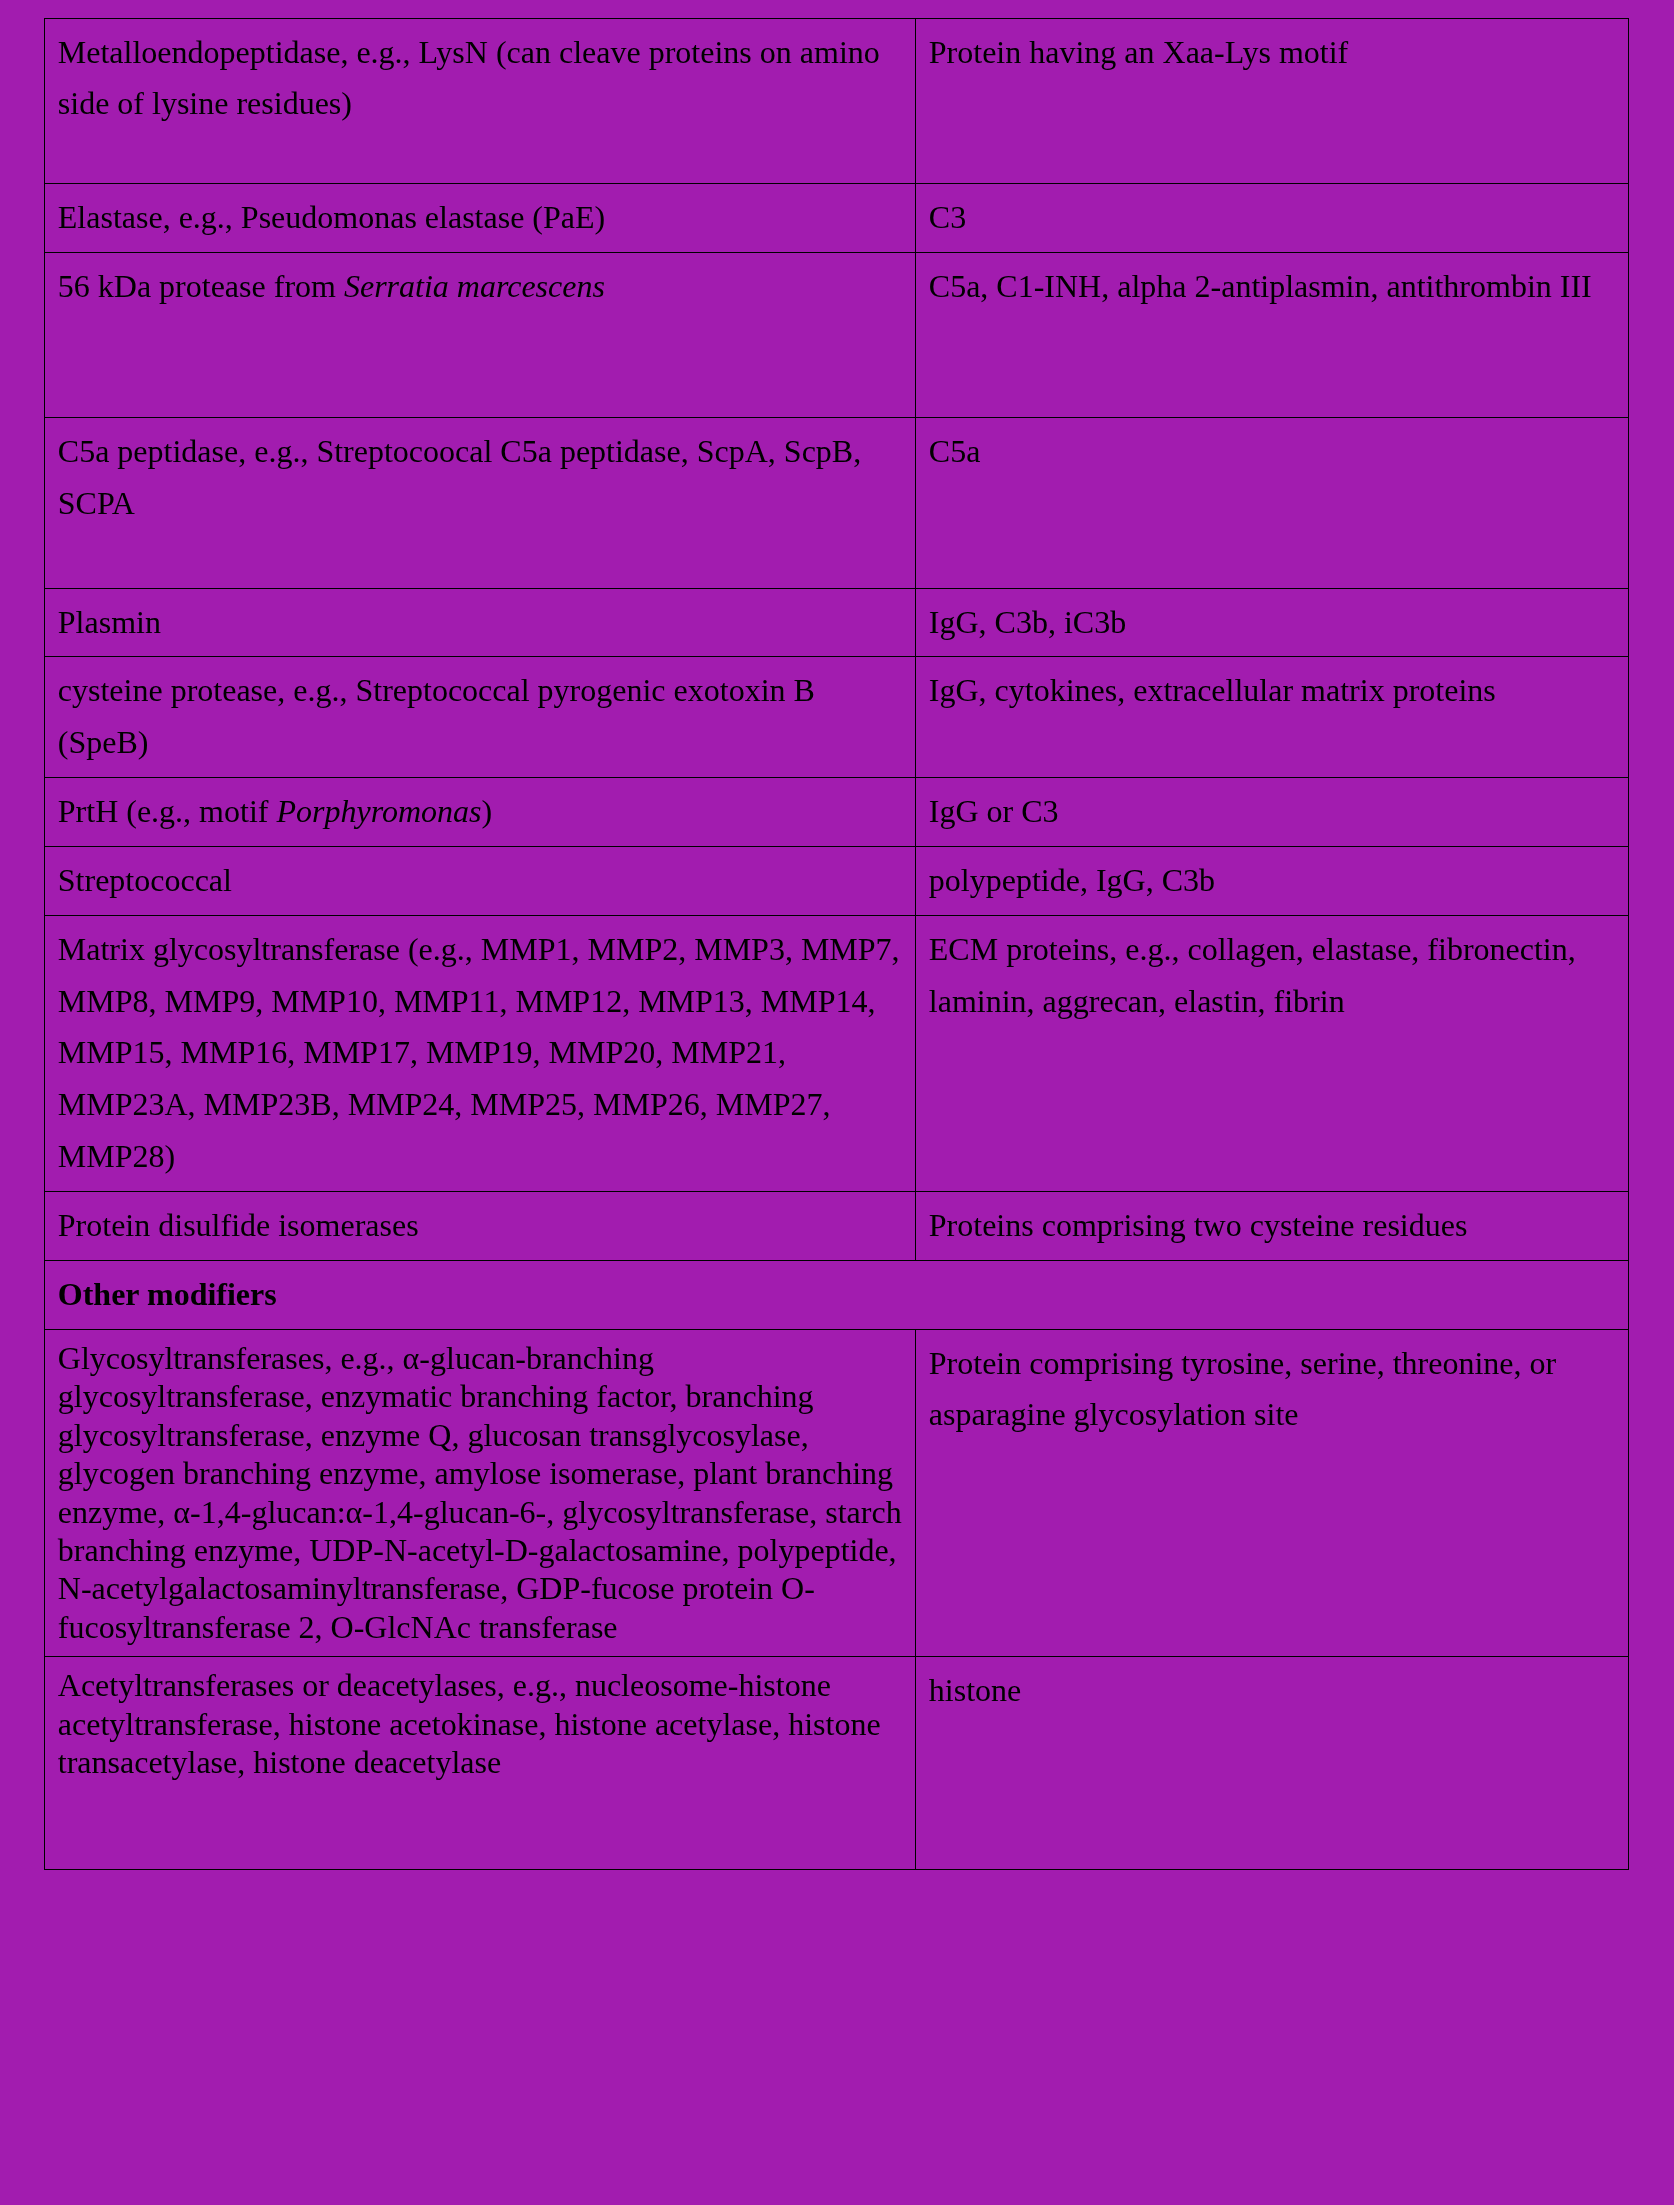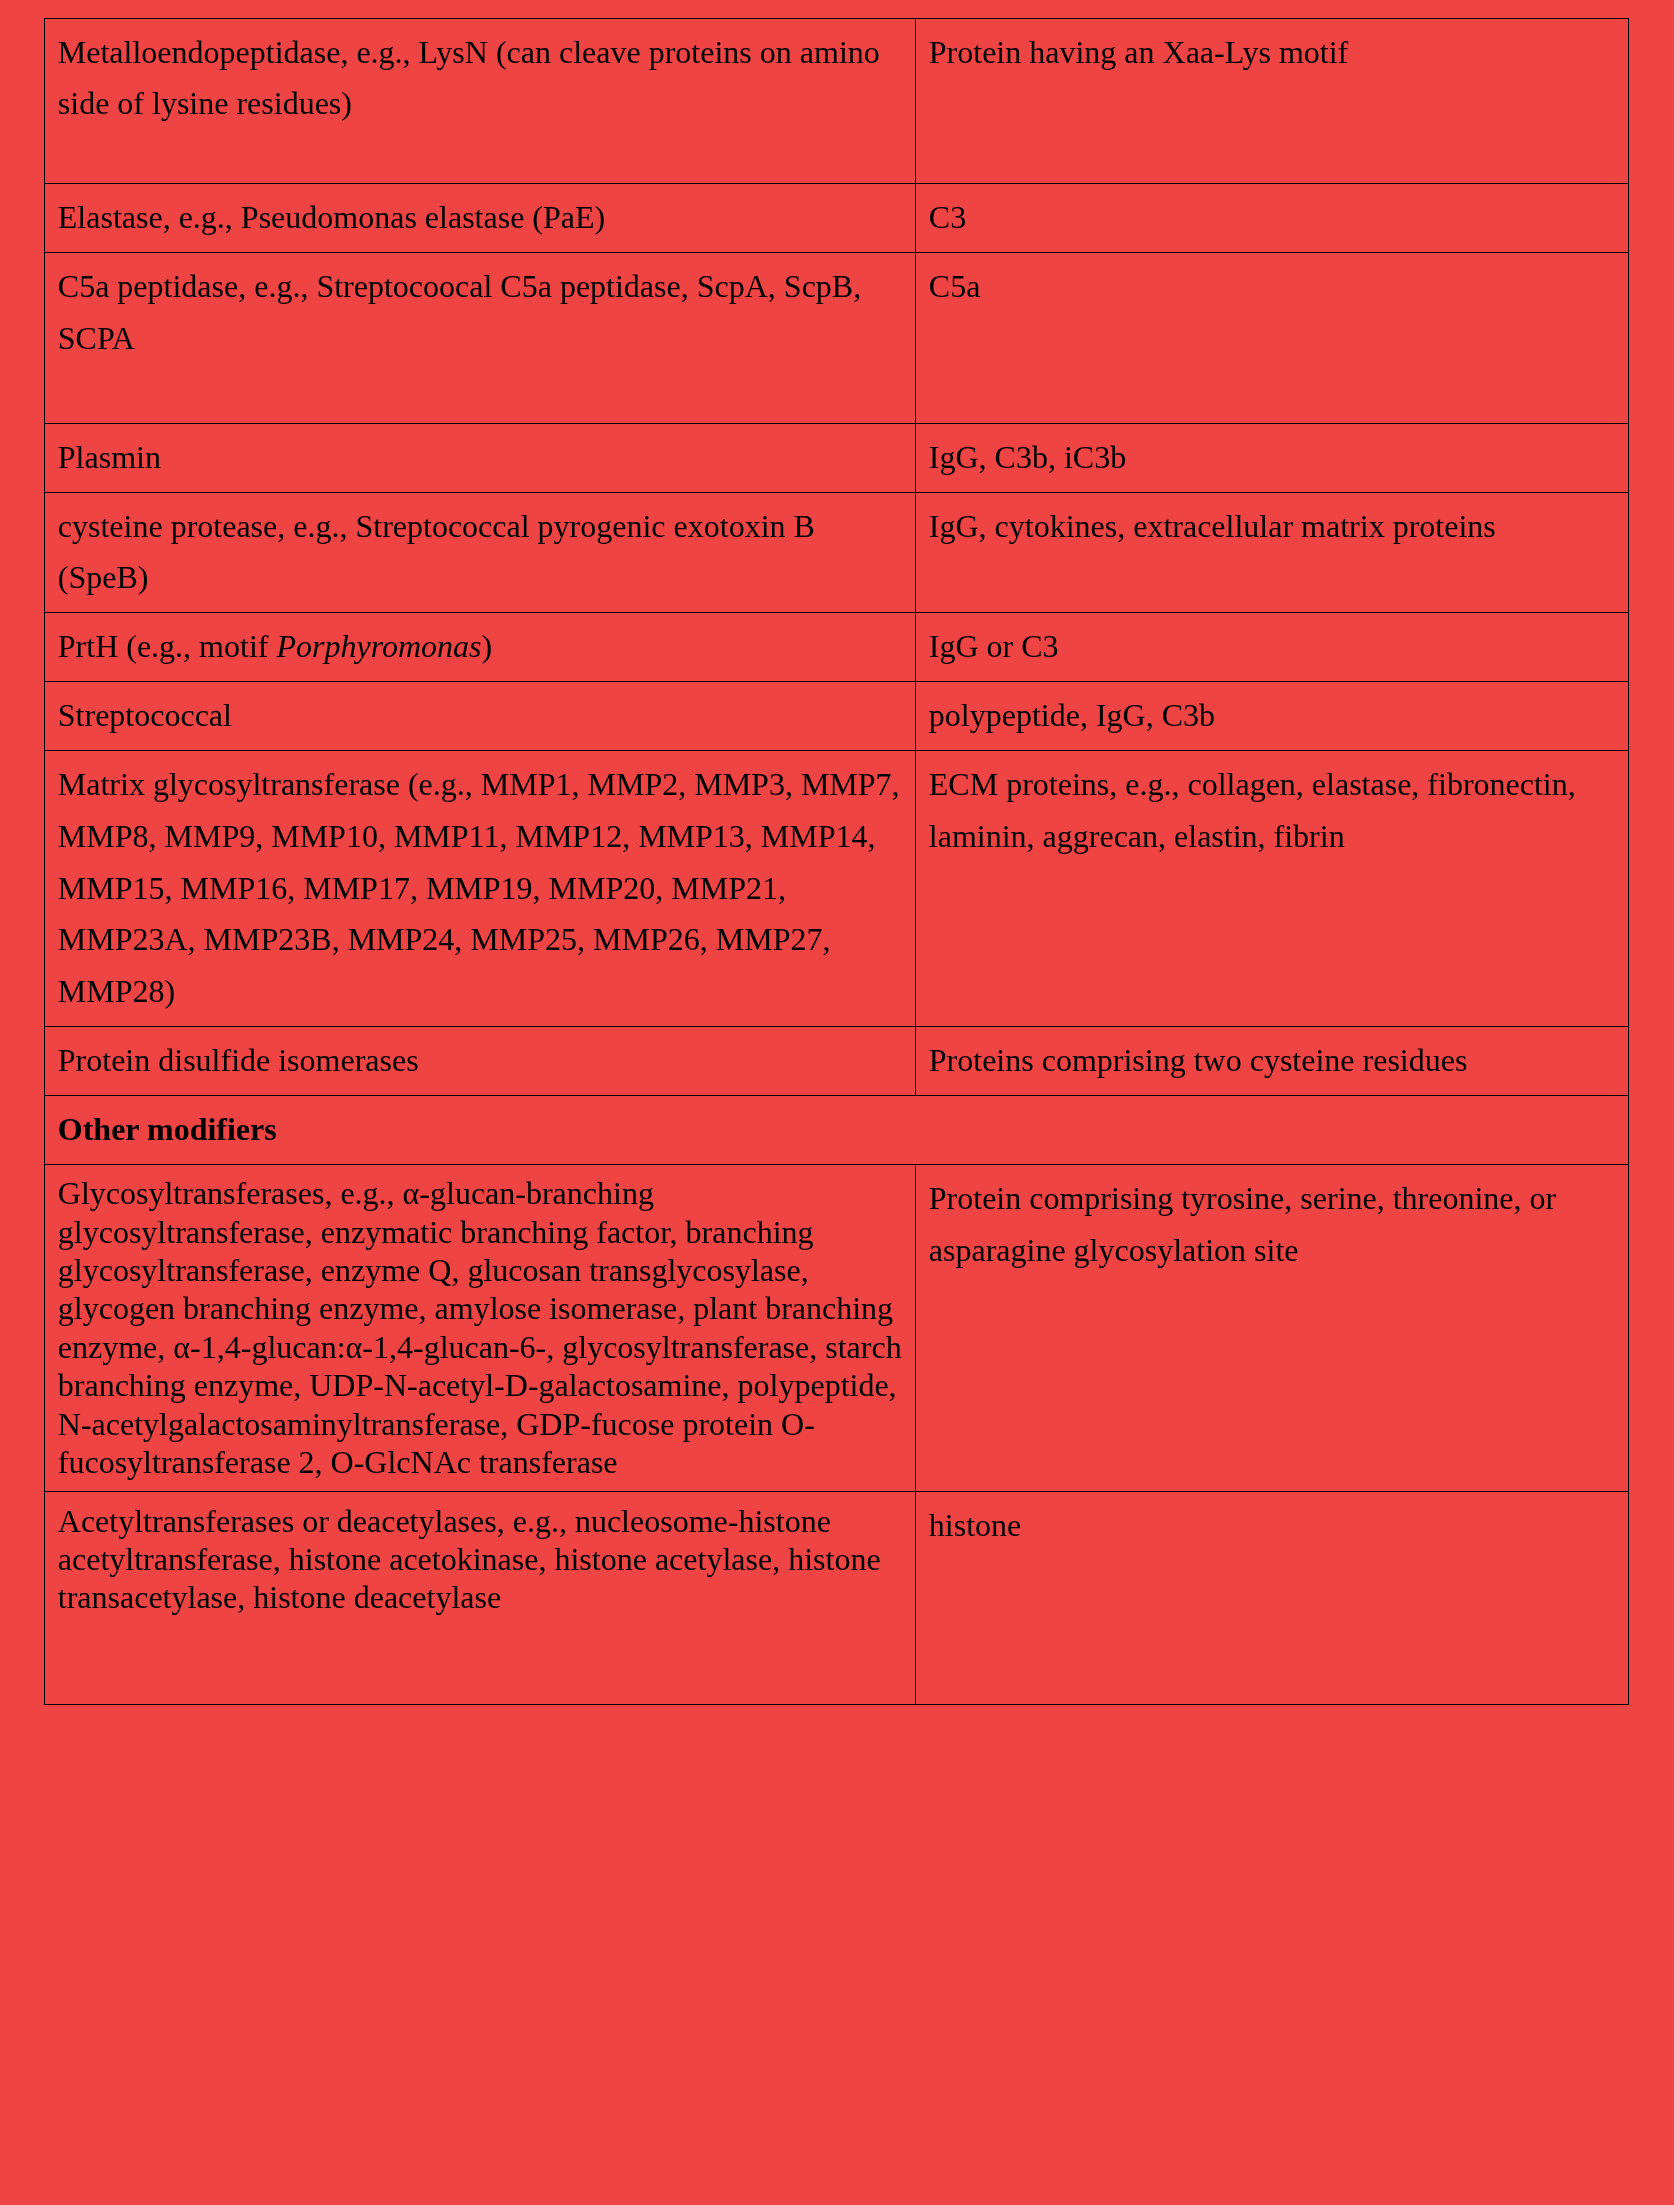--- a/index.html
+++ b/index.html
@@ -11,21 +11,21 @@
     width: 1675px;
     height: 2205px;
     font-family: "Liberation Serif", "DejaVu Serif", serif;
     color: #000000;
     -webkit-font-smoothing: antialiased;
   }
   .page {
     position: relative;
     width: 1675px;
     height: 2205px;
-    background: #ef4444;
+    background: #a21caf;
     box-sizing: border-box;
   }
   .table-wrap {
     position: absolute;
     left: 44px;
     top: 17.6px;
     width: 1584px;
   }
   table.doc-table {
     border-collapse: collapse;
@@ -80,20 +80,27 @@
           </td>
           <td>Protein having an Xaa-Lys motif</td>
         </tr>
 
         <tr class="loose">
           <td>Elastase, e.g., Pseudomonas elastase (PaE)</td>
           <td>C3</td>
         </tr>
 
 
+        <tr class="loose">
+          <td>
+            <span>56 kDa protease from </span><span class="ital">Serratia marcescens</span>
+            <span class="pad-2"></span>
+          </td>
+          <td>C5a, C1-INH, alpha 2-antiplasmin, antithrombin III</td>
+        </tr>
 
         <tr class="loose">
           <td>
             <span>C5a peptidase, e.g., Streptocoocal C5a peptidase, ScpA, ScpB, SCPA</span>
             <span class="pad-3"></span>
           </td>
           <td>C5a</td>
         </tr>
 
         <tr class="loose">

